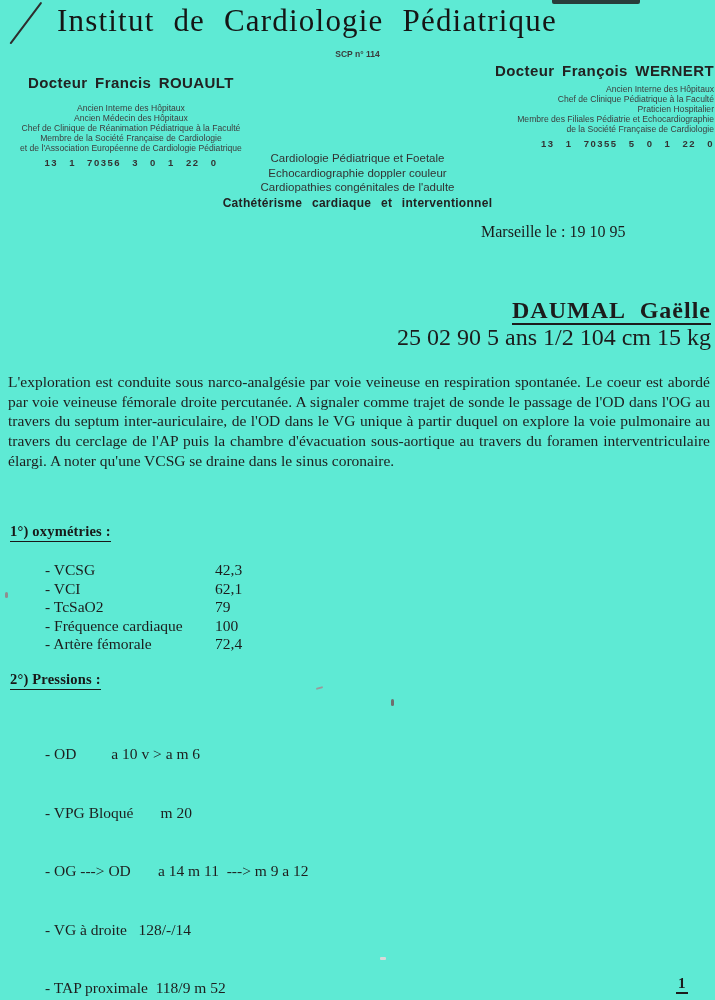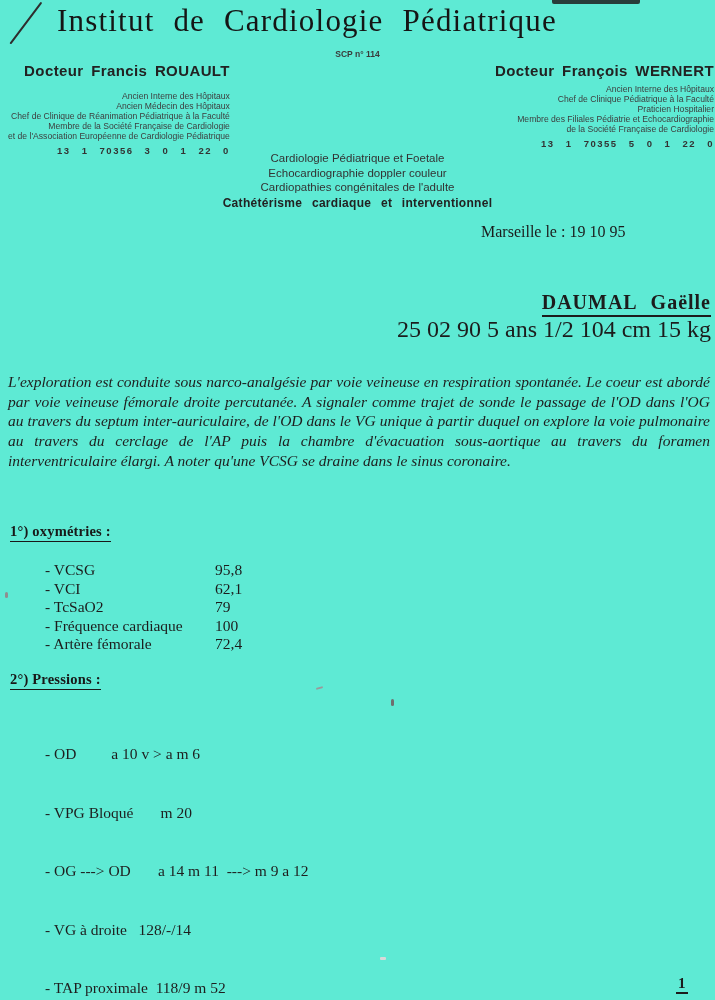--- a/index.html
+++ b/index.html
@@ -20,43 +20,43 @@
   }
   .smudge-top{
     position:absolute;left:552px;top:0;width:88px;height:4px;
     background:#1f1f1f;opacity:.85;border-radius:0 0 2px 2px;
   }
   .scp{
     position:absolute;left:0;right:0;top:49px;text-align:center;
     font-family:"Liberation Sans", sans-serif;font-size:8.5px;font-weight:bold;color:#3a3a3a;
   }
   .doc-block{position:absolute;top:62px;font-family:"Liberation Sans", sans-serif;}
-  .doc-left{left:8px;text-align:right;}
+  .doc-left{left:20px;text-align:center;margin-top:12px;}
   .doc-right{right:1px;text-align:right;margin-left:32px;}
   .doc-name{font-size:15px;font-weight:bold;letter-spacing:.4px;word-spacing:3px;color:#222;}
   .doc-creds{margin-top:12px;font-size:8.6px;line-height:10px;color:#3d3d3d;}
   .doc-right .doc-creds{margin-top:5px;}
   .doc-phone{margin-top:4px;font-size:9.5px;font-weight:bold;color:#333;letter-spacing:1.5px;word-spacing:7px;}
   .specialties{
     position:absolute;left:0;right:0;top:151px;text-align:center;
     font-family:"Liberation Sans", sans-serif;font-size:11.5px;line-height:14.6px;color:#333;
   }
   .specialty-bold{font-weight:bold;font-size:12px;word-spacing:6px;letter-spacing:.3px;color:#222;margin-top:1px;}
   
   .place-date{position:absolute;left:481px;top:223px;font-size:16px;}
   .patient{position:absolute;right:4px;top:289px;text-align:right;}
   .patient-name{
-    display:inline-block;font-size:20px;font-weight:bold;letter-spacing:1px;word-spacing:8px;
-    border-bottom:2.5px solid #1c1c1c;padding-bottom:0px;line-height:26px;
+    display:inline-block;font-size:24px;font-weight:bold;letter-spacing:1px;word-spacing:8px;
+    border-bottom:2.5px solid #1c1c1c;padding-bottom:0px;line-height:26px;margin-top:8px;
   }
   .patient-details{font-size:24px;line-height:24px;white-space:nowrap;}
   
   .intro{
     position:absolute;left:8px;top:372px;width:702px;
-    font-size:15.5px;line-height:19.7px;text-align:justify;color:#1e1e1e;font-style:italic;
+    font-size:15.5px;line-height:19.7px;text-align:justify;color:#1e1e1e;
   }
   .sec-heading{
     position:absolute;font-size:14.5px;font-weight:bold;color:#181818;
     border-bottom:1.6px solid #181818;padding-bottom:1px;letter-spacing:.2px;
   }
   .sec1-heading{left:10px;top:523px;}
   .sec2-heading{left:10px;top:671px;}
   .oxy-table{position:absolute;left:45px;top:561px;font-size:15.5px;line-height:18.6px;}
   .oxy-row{display:flex;}
   .oxy-label{width:170px;}
@@ -126,21 +126,21 @@
     <div class="patient-details">25 02 90 5 ans 1/2 104 cm 15 kg</div>
   </div>
 
   <div class="intro">L'exploration est conduite sous narco-analgésie par voie veineuse en respiration spontanée. Le coeur est abordé par voie veineuse fémorale droite percutanée. A signaler comme trajet de sonde le passage de l'OD dans l'OG au travers du septum inter-auriculaire, de l'OD dans le VG unique à partir duquel on explore la voie pulmonaire au travers du cerclage de l'AP puis la chambre d'évacuation sous-aortique au travers du foramen interventriculaire élargi. A noter qu'une VCSG se draine dans le sinus coronaire.</div>
 
   <div class="sec-heading sec1-heading">1°) oxymétries :</div>
 
   <div class="oxy-table">
     <div class="oxy-row">
       <span class="oxy-label">- VCSG</span>
-      <span class="oxy-value">95,8</span>
+      <span class="oxy-value">42,3</span>
     </div>
     <div class="oxy-row">
       <span class="oxy-label">- VCI</span>
       <span class="oxy-value">62,1</span>
     </div>
     <div class="oxy-row">
       <span class="oxy-label">- TcSaO2</span>
       <span class="oxy-value">79</span>
     </div>
     <div class="oxy-row">

